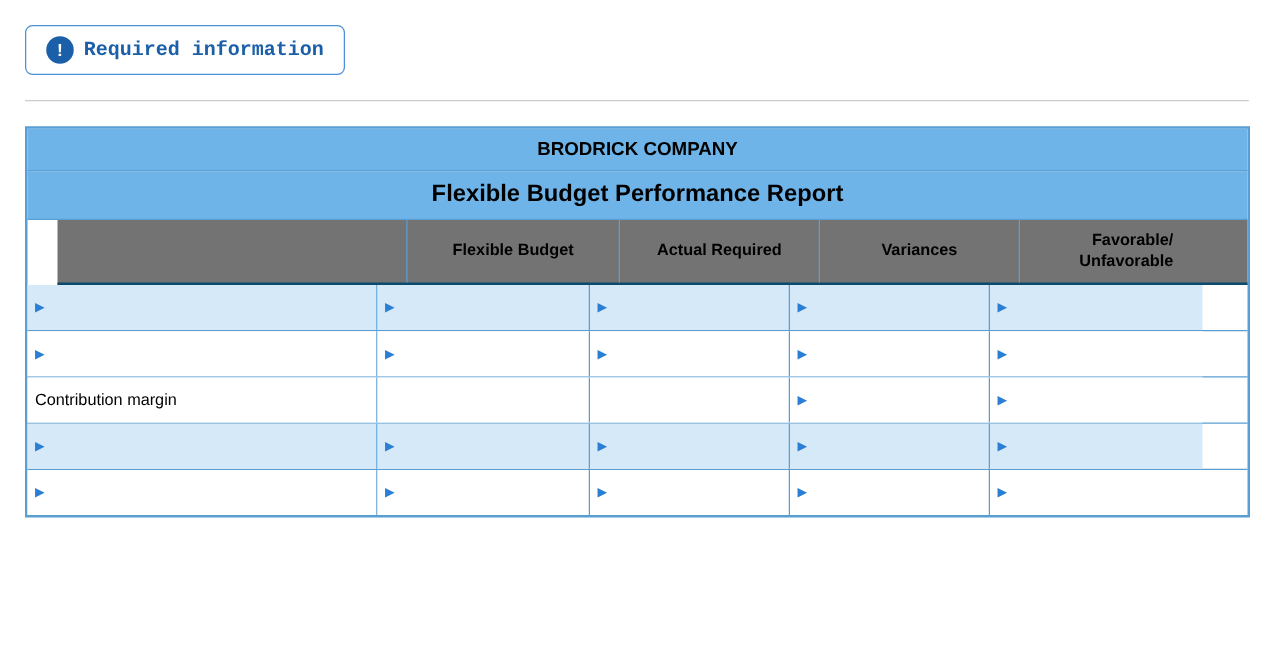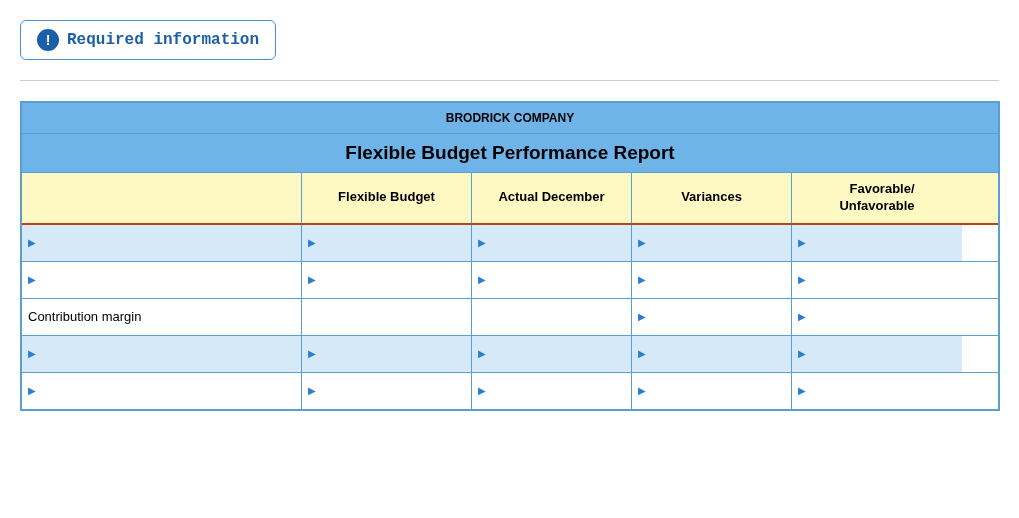--- a/index.html
+++ b/index.html
@@ -63,30 +63,31 @@
       background: #6eb4e8;
       text-align: center;
       padding: 8px 4px;
       font-weight: bold;
       font-size: 19px;
       color: #000;
       border-bottom: 1px solid #5a9fd4;
     }
 
     .header-row.company-name {
-      font-size: 12px;
+      font-size: 15px;
       font-weight: bold;
     }
 
     
     .col-headers {
       display: grid;
       grid-template-columns: 280px 170px 160px 160px 170px;
-      background: #fef9c3;
-      border-bottom: 2px solid #c2410c;
+      background: #737373;
+      border-bottom: 2px solid #0c4a6e;
+      margin-left: 24px;
     }
 
     .col-header-cell {
       padding: 8px 6px;
       text-align: center;
       font-weight: bold;
       font-size: 13px;
       border-right: 1px solid #5a9fd4;
       color: #000;
       display: flex;
@@ -178,21 +179,21 @@
 <div class="table-container">
 
   <div class="header-row company-name">BRODRICK COMPANY</div>
 
   <div class="header-row">Flexible Budget Performance Report</div>
 
 
   <div class="col-headers">
     <div class="col-header-cell"></div>
     <div class="col-header-cell">Flexible Budget</div>
-    <div class="col-header-cell">Actual December</div>
+    <div class="col-header-cell">Actual Required</div>
     <div class="col-header-cell">Variances</div>
     <div class="col-header-cell">Favorable/<br>Unfavorable</div>
   </div>
 
   <div class="data-row blue-row">
     <div class="data-cell input-cell label-cell"></div>
     <div class="data-cell input-cell"></div>
     <div class="data-cell input-cell"></div>
     <div class="data-cell input-cell"></div>
     <div class="data-cell input-cell"></div>

